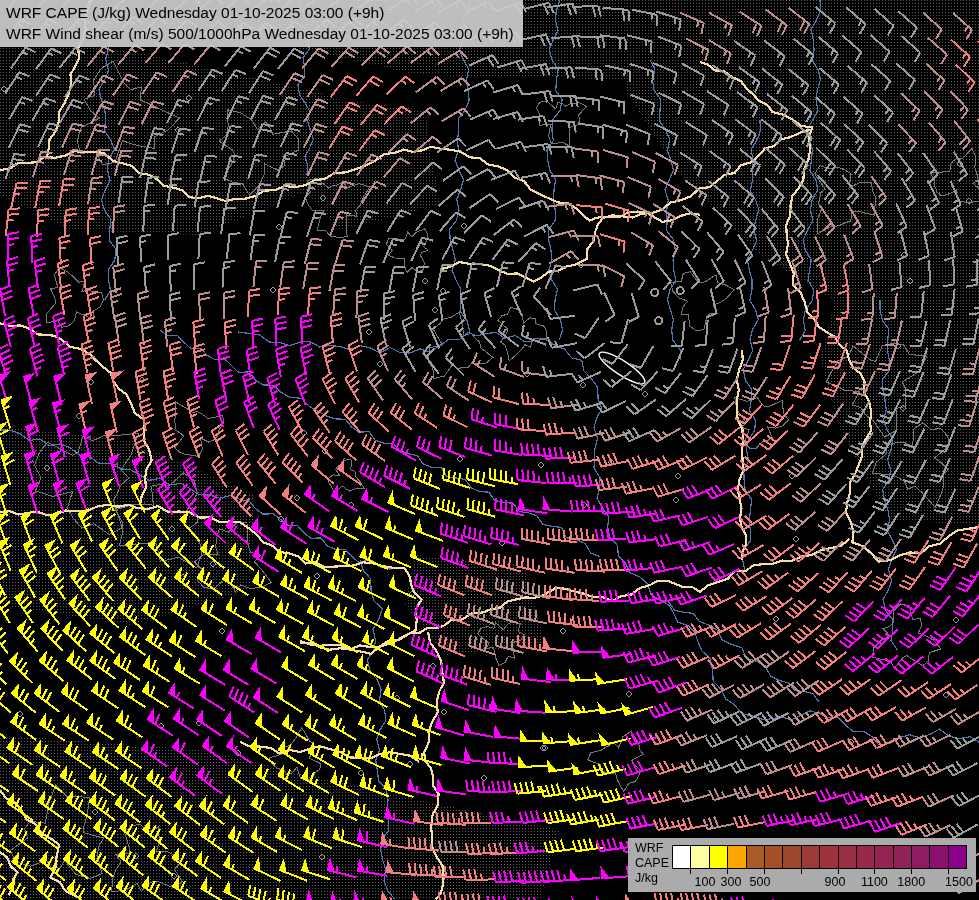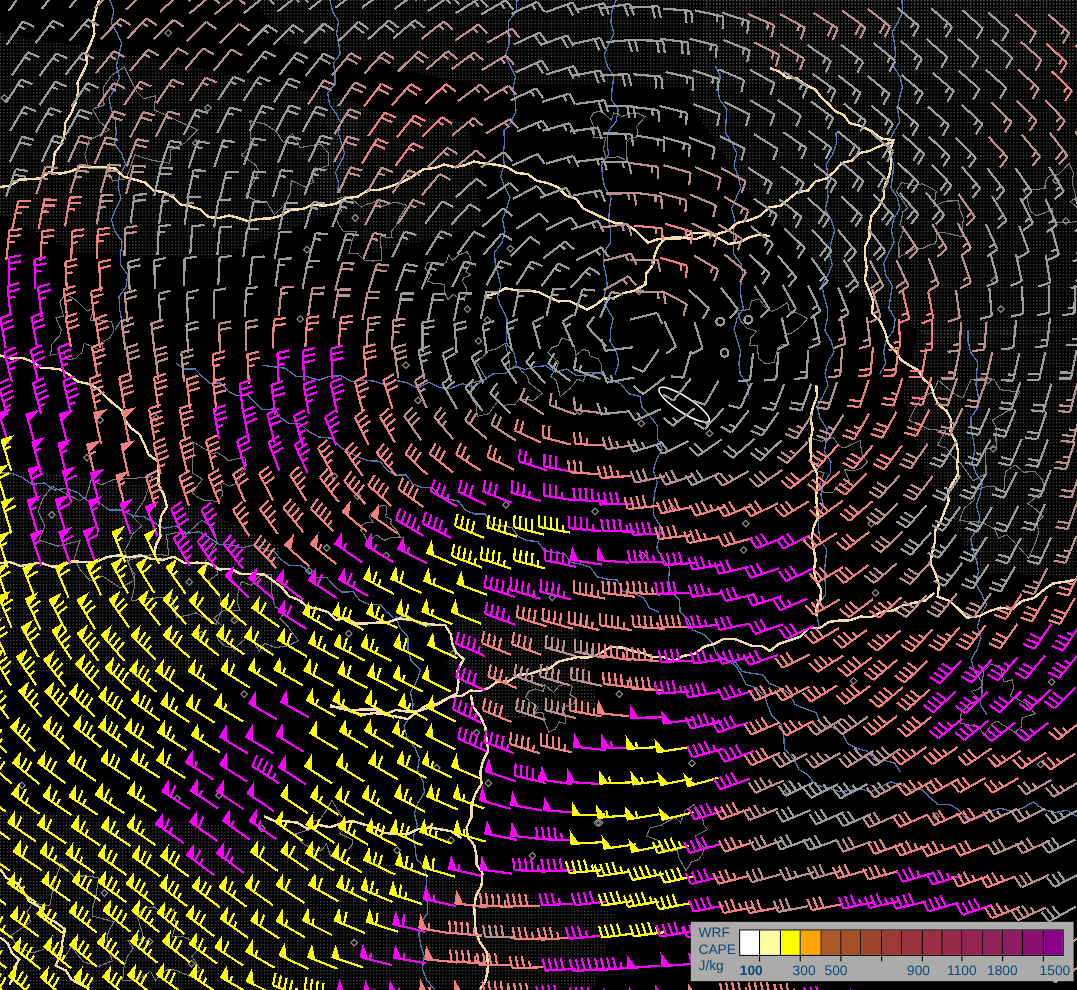--- a/index.html
+++ b/index.html
@@ -3,21 +3,21 @@
 <meta charset="utf-8">
 <style>
   html,body{margin:0;padding:0;background:#000;}
   .stage{position:relative;width:979px;height:900px;background:#000;overflow:hidden;
          font-family:"Liberation Sans", sans-serif;}
   #map-svg{position:absolute;left:0;top:0;}
   .titlebox{position:absolute;left:0;top:0;background:rgba(203,203,203,0.93);
             color:#000;padding:2px 9px 3px 6px;line-height:21px;font-size:15.5px;
             white-space:nowrap;}
   .legend{position:absolute;left:628px;top:838px;width:348px;height:54px;
-          background:#ababab;color:#0c4a6e;}
+          background:#ababab;color:#000000;}
   .legend-labels{position:absolute;left:7px;top:3px;font-size:12.5px;line-height:15px;}
   .legend-labels span{display:block;}
   .legend-bar{position:absolute;left:44px;top:7px;height:22px;display:flex;
               border:1px solid #000;}
   .legend-swatch{width:17.4px;height:22px;border-right:1px solid #000;}
   .legend-swatch:last-child{border-right:none;}
   .legend-tick{position:absolute;width:1px;height:6px;background:#000;top:30px;}
   .legend-ticklabel{position:absolute;top:37px;width:44px;margin-left:-22px;
                     text-align:center;font-size:12.5px;}
 </style>
@@ -1692,20 +1692,24 @@
         <path d="M820.6 908.8L793.3 914.7M793.3 914.7L789.0 904.4M798.6 913.5L794.4 903.2M804.0 912.4L799.7 902.0M809.4 911.2L807.1 905.6" stroke="#ff00ff"></path>
         <path d="M843.9 908.8L816.9 916.3M816.9 916.3L812.0 906.2M822.2 914.8L817.3 904.8M827.5 913.4L822.6 903.3M832.8 911.9L830.2 906.4" stroke="#ff00ff"></path>
         <path d="M869.1 907.6L842.6 916.8M842.6 916.8L837.1 907.0M847.8 915.0L842.3 905.2M853.0 913.2L847.5 903.4M858.2 911.4L855.3 906.0" stroke="#ff00ff"></path>
         <path d="M899.4 905.7L873.9 916.8M873.9 916.8L867.7 907.5M878.9 914.6L872.7 905.3M884.0 912.4L877.8 903.1M889.0 910.2L885.7 905.1" stroke="#f08080"></path>
         <path d="M929.0 903.9L904.8 916.6M904.8 916.6L897.9 907.8M909.7 914.1L902.8 905.3M914.6 911.5L907.7 902.7" stroke="#bc8f8f"></path>
         <path d="M953.5 903.0L930.4 917.0M930.4 917.0L923.0 908.6M935.1 914.1L927.7 905.8M939.8 911.3L935.8 906.7" stroke="#bc8f8f"></path>
         <path d="M977.1 903.5L955.0 918.5M955.0 918.5L947.2 910.6M959.6 915.4L951.7 907.5M964.1 912.3L959.9 907.9" stroke="#bc8f8f"></path>
       </g>
     </svg>
 
+  <div class="titlebox">
+    <div>WRF CAPE (J/kg) Wednesday 01-10-2025 03:00 (+9h)</div>
+    <div>WRF Wind shear (m/s) 500/1000hPa Wednesday 01-10-2025 03:00 (+9h)</div>
+  </div>
 
   <div class="legend" id="legend">
     <div class="legend-labels">
       <span>WRF</span>
       <span>CAPE</span>
       <span>J/kg</span>
     </div>
     <div class="legend-bar" id="legend-bar">
         <div class="legend-swatch" style="background: rgb(255, 255, 255);"></div>
         <div class="legend-swatch" style="background: rgb(255, 255, 160);"></div>
@@ -1718,21 +1722,21 @@
         <div class="legend-swatch" style="background: rgb(156, 51, 62);"></div>
         <div class="legend-swatch" style="background: rgb(154, 46, 69);"></div>
         <div class="legend-swatch" style="background: rgb(151, 41, 75);"></div>
         <div class="legend-swatch" style="background: rgb(148, 37, 82);"></div>
         <div class="legend-swatch" style="background: rgb(145, 33, 89);"></div>
         <div class="legend-swatch" style="background: rgb(142, 28, 98);"></div>
         <div class="legend-swatch" style="background: rgb(139, 16, 111);"></div>
         <div class="legend-swatch" style="background: rgb(139, 0, 139);"></div>
       </div>
   <div class="legend-tick" style="left: 62.4px;"></div>
-      <span class="legend-ticklabel" style="left: 55px; font-weight: bold;">100</span>
+      <span class="legend-ticklabel" style="left: 77px;">100</span>
       <div class="legend-tick" style="left: 99.2px;"></div>
       <span class="legend-ticklabel" style="left: 103px;">300</span>
       <div class="legend-tick" style="left: 136px;"></div>
       <span class="legend-ticklabel" style="left: 132px;">500</span>
       <div class="legend-tick" style="left: 172.8px;"></div>
       <span class="legend-ticklabel" style="left: 172.8px; margin-top: 44px;">700</span>
       <div class="legend-tick" style="left: 209.6px;"></div>
       <span class="legend-ticklabel" style="left: 207px;">900</span>
       <div class="legend-tick" style="left: 246.4px;"></div>
       <span class="legend-ticklabel" style="left: 246.4px;">1100</span>

